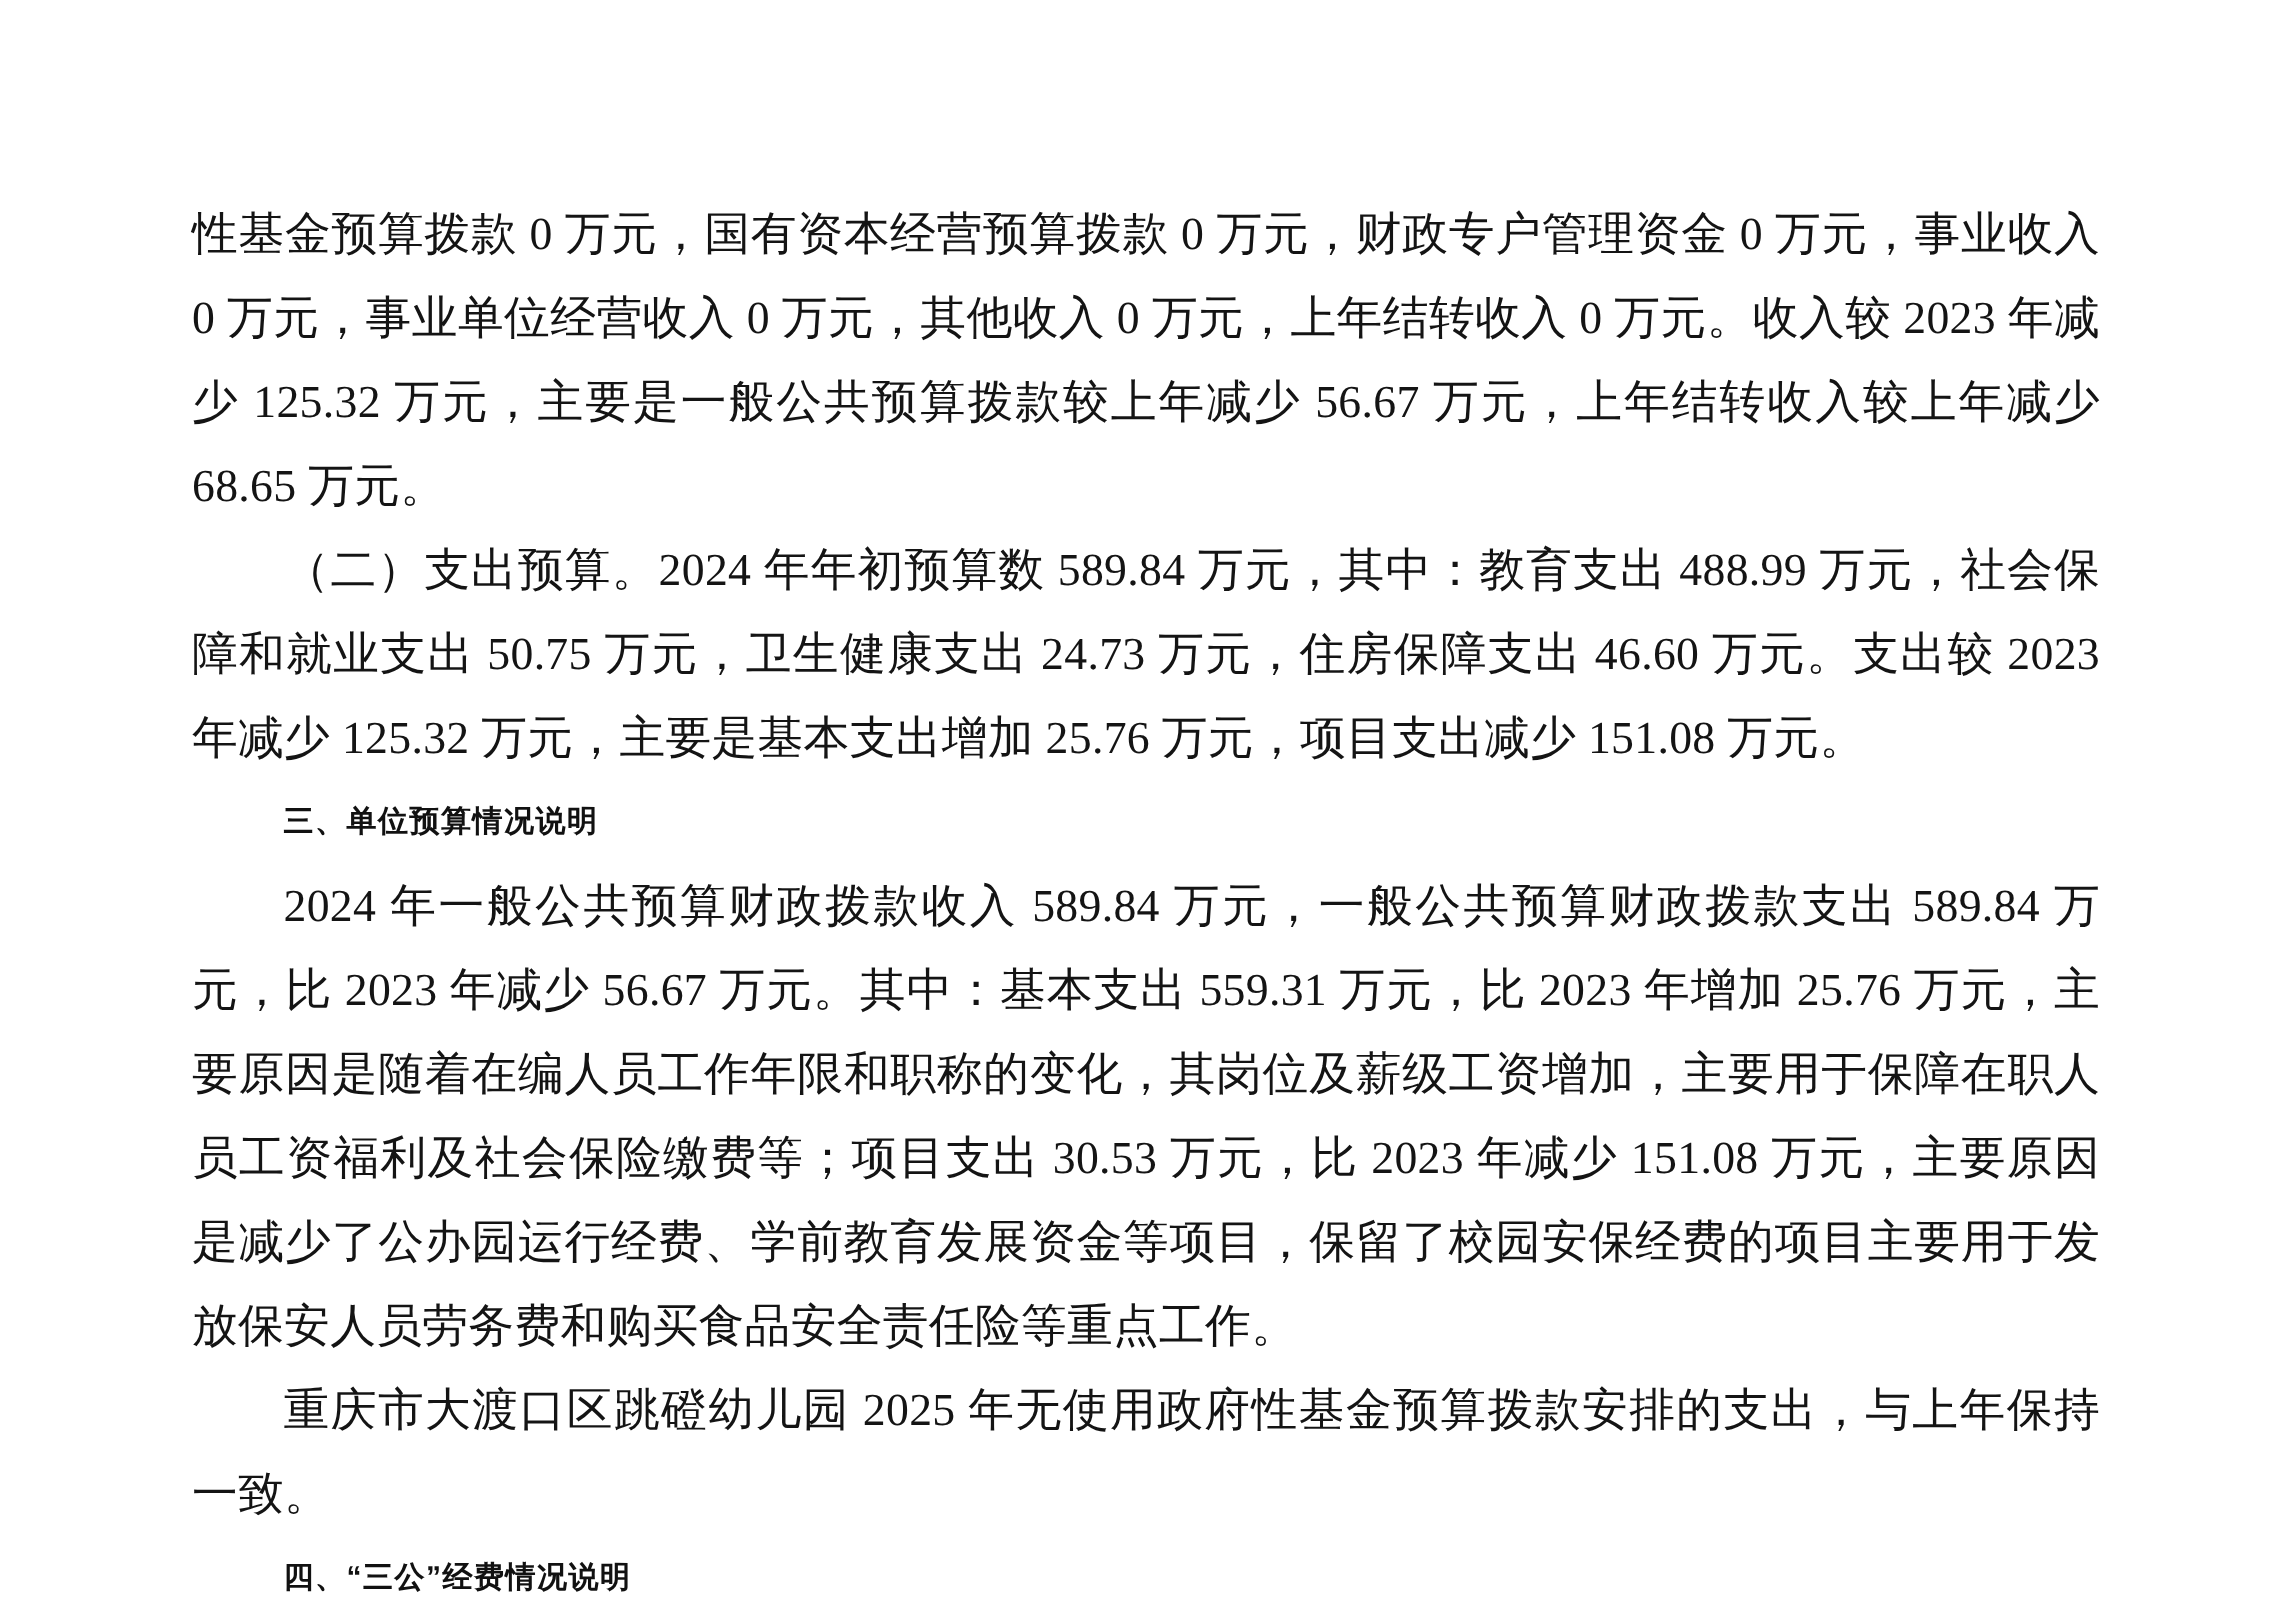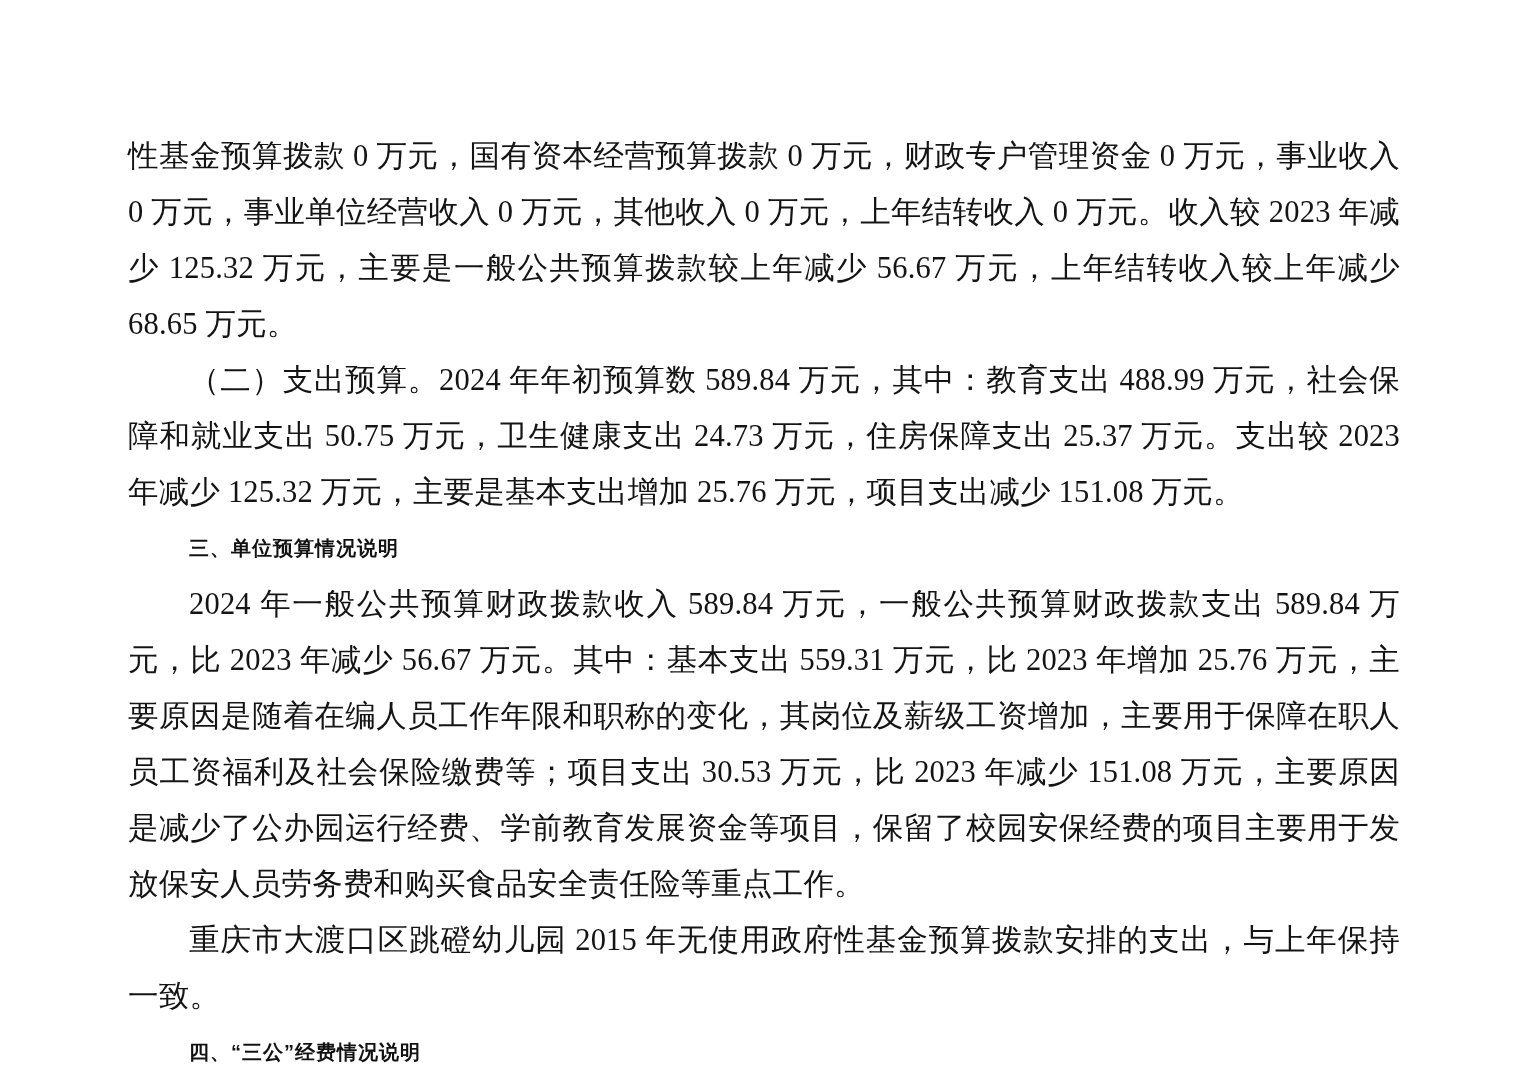--- a/index.html
+++ b/index.html
@@ -52,33 +52,33 @@
 <body>
 
 <div class="page">
   <div class="doc-body">
 
     <div class="block">
       <p class="para">性基金预算拨款 0 万元，国有资本经营预算拨款 0 万元，财政专户管理资金 0 万元，事业收入 0 万元，事业单位经营收入 0 万元，其他收入 0 万元，上年结转收入 0 万元。收入较 2023 年减少 125.32 万元，主要是一般公共预算拨款较上年减少 56.67 万元，上年结转收入较上年减少 68.65 万元。</p>
     </div>
 
     <div class="block">
-      <p class="para indent">（二）支出预算。2024 年年初预算数 589.84 万元，其中：教育支出 488.99 万元，社会保障和就业支出 50.75 万元，卫生健康支出 24.73 万元，住房保障支出 25.37 万元。支出较 2023 年减少 125.32 万元，主要是基本支出增加 25.76 万元，项目支出减少 151.08 万元。</p>
+      <p class="para indent">（二）支出预算。2024 年年初预算数 589.84 万元，其中：教育支出 488.99 万元，社会保障和就业支出 50.75 万元，卫生健康支出 24.73 万元，住房保障支出 46.60 万元。支出较 2023 年减少 125.32 万元，主要是基本支出增加 25.76 万元，项目支出减少 151.08 万元。</p>
     </div>
 
     <div class="block">
       <h2 class="heading">三、单位预算情况说明</h2>
     </div>
 
     <div class="block">
       <p class="para indent">2024 年一般公共预算财政拨款收入 589.84 万元，一般公共预算财政拨款支出 589.84 万元，比 2023 年减少 56.67 万元。其中：基本支出 559.31 万元，比 2023 年增加 25.76 万元，主要原因是随着在编人员工作年限和职称的变化，其岗位及薪级工资增加，主要用于保障在职人员工资福利及社会保险缴费等；项目支出 30.53 万元，比 2023 年减少 151.08 万元，主要原因是减少了公办园运行经费、学前教育发展资金等项目，保留了校园安保经费的项目主要用于发放保安人员劳务费和购买食品安全责任险等重点工作。</p>
     </div>
 
     <div class="block">
-      <p class="para indent">重庆市大渡口区跳磴幼儿园 2015 年无使用政府性基金预算拨款安排的支出，与上年保持一致。</p>
+      <p class="para indent">重庆市大渡口区跳磴幼儿园 2025 年无使用政府性基金预算拨款安排的支出，与上年保持一致。</p>
     </div>
 
     <div class="block">
       <h2 class="heading">四、“三公”经费情况说明</h2>
     </div>
 
   </div>
 </div>
 
 </body></html>

